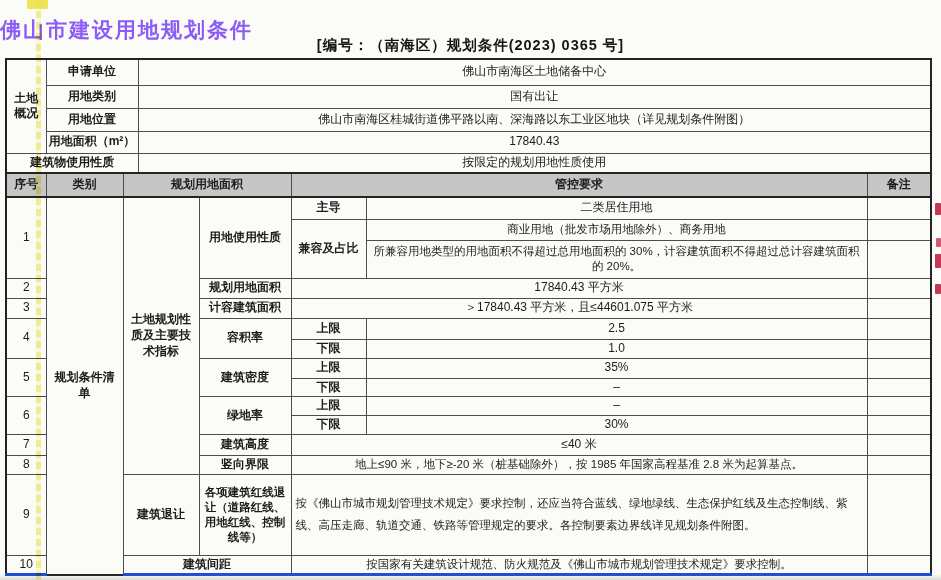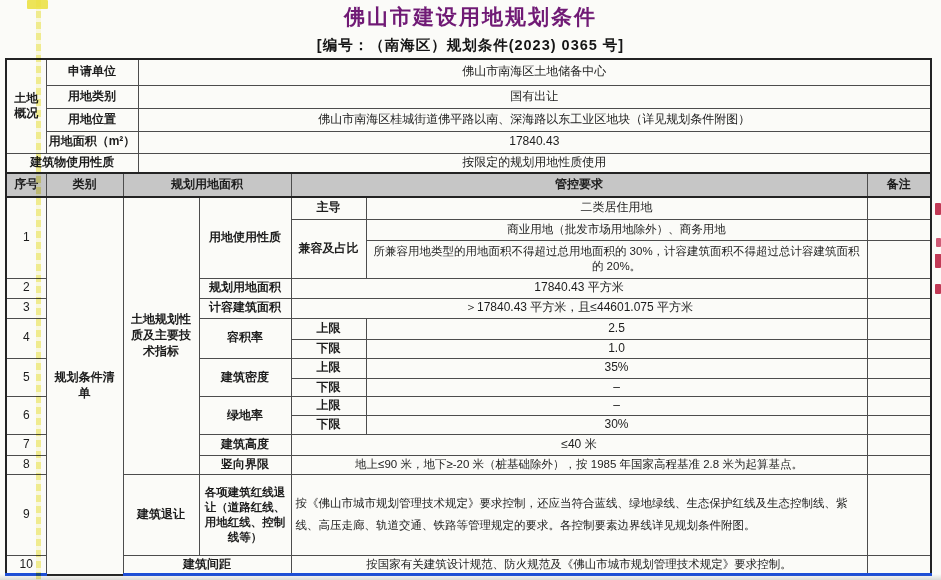--- a/index.html
+++ b/index.html
@@ -6,23 +6,23 @@
   html, body { background: #e9e9e6; }
   .page {
     position: relative;
     width: 941px; height: 580px;
     background: #fbfbf8;
     font-family: "Liberation Sans", "DejaVu Sans", sans-serif;
     color: #1c1c1c;
     overflow: hidden;
   }
   .doc-title {
-    position: absolute; top: 3px; left: 0; width: 941px;
-    text-align: center; font-size: 21px; font-weight: bold;
-    letter-spacing: 2px; color: #701a75;
+    position: absolute; top: 16px; left: 0; width: 941px;
+    font-size: 21px; font-weight: bold;
+    letter-spacing: 2px; color: #8b5cf6;
   }
   .doc-subtitle {
     position: absolute; top: 36px; left: 0; width: 941px;
     text-align: center; font-size: 14.5px; font-weight: bold;
     letter-spacing: 1px; color: #151515;
   }
   table.doc-table {
     position: absolute; top: 58px; left: 5px;
     width: 925px;
     border-collapse: collapse; table-layout: fixed;

